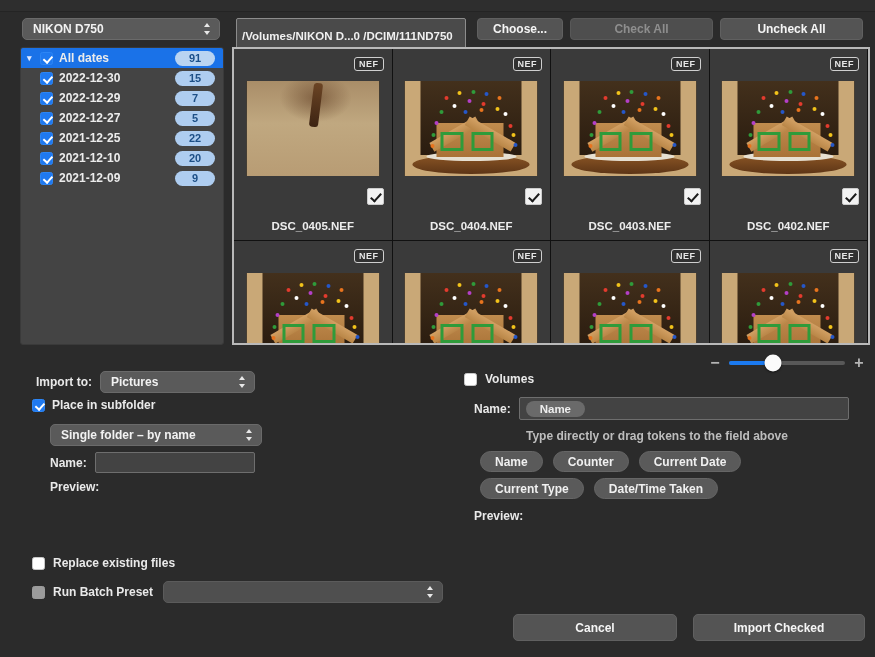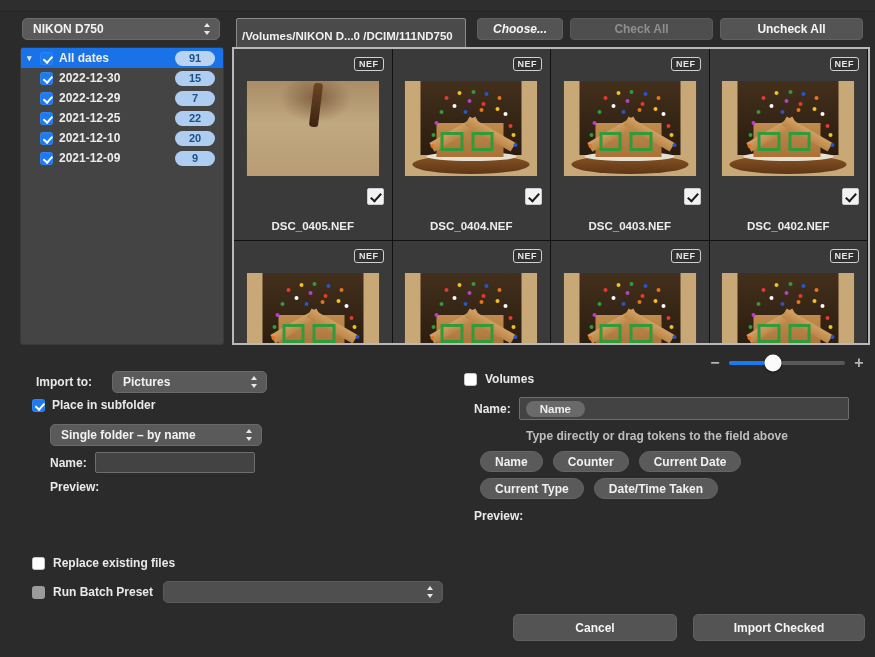--- a/index.html
+++ b/index.html
@@ -42,21 +42,21 @@
     display: flex; align-items: center; padding: 0 5px;
     white-space: nowrap; overflow: hidden;
   }
   .btn {
     background: #545454; border: 1px solid #606060; border-radius: 4px;
     color: #f5f5f5; font-size: 12px; font-weight: bold;
     display: flex; align-items: center; justify-content: center;
     height: 22px;
   }
   .btn.disabled { color: #8e8e8e; background: #4e4e4e; border-color: #585858; }
-  #choose-button   { position: absolute; left: 477px; top: 5px; width: 86px; font-style: italic; }
+  #choose-button   { position: absolute; left: 477px; top: 5px; width: 86px; }
   #check-all-button{ position: absolute; left: 570px; top: 5px; width: 143px; }
   #uncheck-all-button { position: absolute; left: 720px; top: 5px; width: 143px; }
 
   
   .dates-panel {
     position: absolute; left: 20px; top: 47px; width: 204px; height: 298px;
     background: #444444; border: 1px solid #3a3a3a; border-radius: 3px;
     overflow: hidden;
   }
   .date-row {
@@ -177,21 +177,21 @@
     width: 17px; height: 17px; border-radius: 50%; background: #fbfbfb;
     box-shadow: 0 1px 2px rgba(0,0,0,.6);
   }
 
   
   .lbl { color: #e9e9e9; font-size: 12px; font-weight: bold; }
   .lbl.muted { color: #bdbdbd; }
   .row { display: flex; align-items: center; }
 
   #import-to-row { position: absolute; left: 36px; top: 371px; }
-  #import-to-popup { width: 155px; margin-left: 20px; }
+  #import-to-popup { width: 155px; margin-left: 8px; }
   #place-subfolder-row { position: absolute; left: 32px; top: 398px; }
   #place-subfolder-row .cbox { margin-right: 7px; }
   #subfolder-mode-popup { position: absolute; left: 50px; top: 424px; width: 212px; }
   #subfolder-name-row { position: absolute; left: 50px; top: 452px; }
   .textfield {
     background: #434343; border: 1px solid #6e6e6e; border-radius: 2px;
     height: 21px; color: #f0f0f0; font-size: 12px;
     display: flex; align-items: center; padding: 0 6px;
   }
   #subfolder-name-input { width: 160px; margin-left: 8px; }
@@ -259,20 +259,26 @@
           <span class="indent"></span>
           <span class="cbox"></span>
           <span class="date-label">2022-12-30</span>
           <span class="badge">15</span>
         </div>
         <div class="date-row">
           <span class="indent"></span>
           <span class="cbox"></span>
           <span class="date-label">2022-12-29</span>
           <span class="badge">7</span>
+        </div>
+        <div class="date-row">
+          <span class="indent"></span>
+          <span class="cbox"></span>
+          <span class="date-label">2022-12-27</span>
+          <span class="badge">5</span>
         </div>
         <div class="date-row">
           <span class="indent"></span>
           <span class="cbox"></span>
           <span class="date-label">2021-12-25</span>
           <span class="badge">22</span>
         </div>
         <div class="date-row">
           <span class="indent"></span>
           <span class="cbox"></span>

